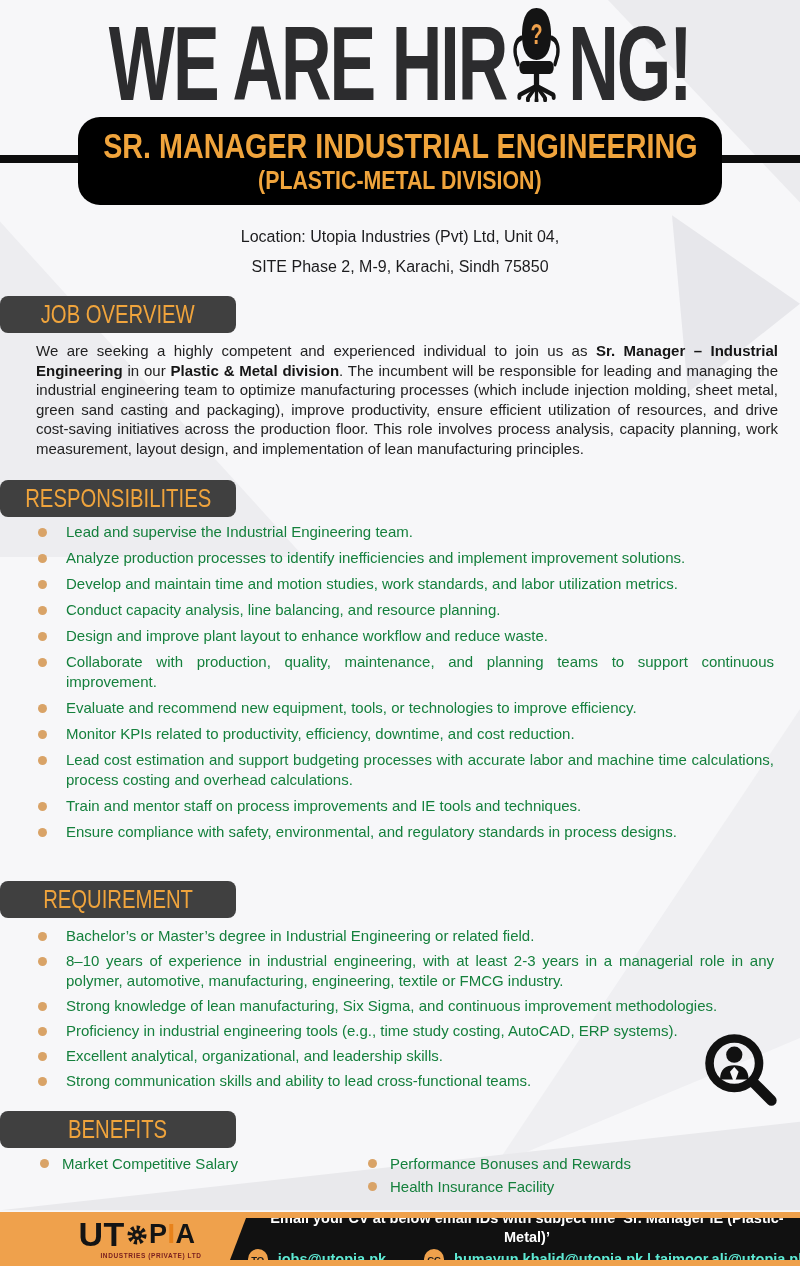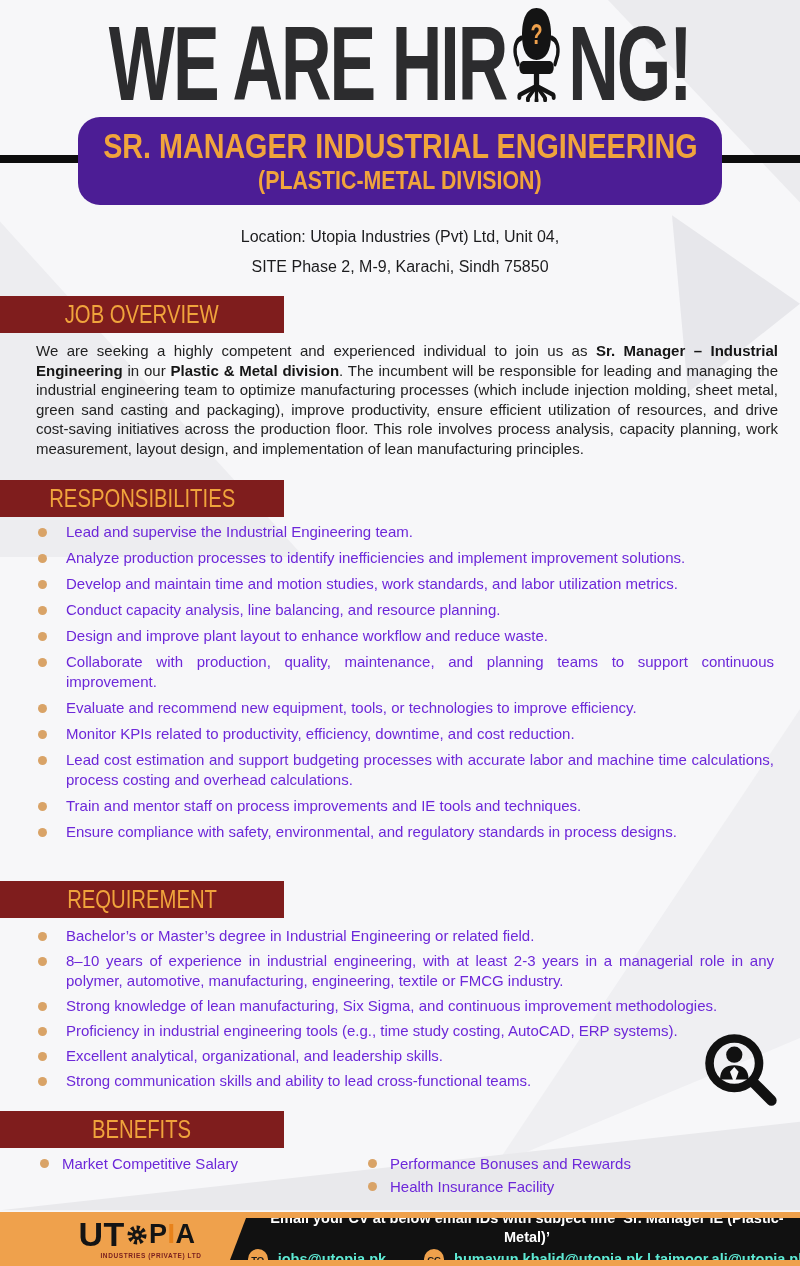--- a/index.html
+++ b/index.html
@@ -24,48 +24,48 @@
               display:flex; justify-content:center; }
   .headline-inner { display:flex; align-items:flex-end; transform:scaleX(0.66);
                     transform-origin:50% 100%; }
   .headline-text { font-size:106px; line-height:1; font-weight:700; color:#2c2c2e;
                    letter-spacing:-3px; white-space:pre; }
   .chair-wrap { width:100px; height:96px; margin:0 -2px 14px -4px; flex:0 0 auto; }
 
   
   .title-line { position:absolute; top:155px; left:0; width:800px; height:8px; background:#0d0d0d; }
   .title-banner { position:absolute; top:117px; left:78px; width:644px; height:88px;
-                  background:#4c1d95; border-radius:22px; display:flex; flex-direction:column;
+                  background:#000000; border-radius:22px; display:flex; flex-direction:column;
                   align-items:center; justify-content:center; z-index:3; }
   .tb1 { font-size:35px; color:#f0a43c; transform:scaleX(0.82); line-height:1.0; }
   .tb2 { font-size:26px; color:#f0a43c; transform:scaleX(0.82); line-height:1.1; margin-top:3px; }
 
   .location { position:absolute; top:222px; left:0; right:0; text-align:center;
               font-size:16px; line-height:30px; color:#1c1c1e; z-index:2; }
 
   
-  .sec-h { position:absolute; left:0; width:284px; height:37px; background:#7f1d1d;
-           border-radius:0; display:flex; align-items:center; justify-content:center; z-index:3; }
+  .sec-h { position:absolute; left:0; width:236px; height:37px; background:#404040;
+           border-radius:8px; display:flex; align-items:center; justify-content:center; z-index:3; }
   .sec-h span { font-size:26px; color:#f0a43c; transform:scaleX(0.78); letter-spacing:0; }
   .h-overview { top:296px; }
   .h-resp     { top:480px; }
   .h-req      { top:881px; }
   .h-benefits { top:1111px; }
 
   .overview { position:absolute; top:341px; left:36px; width:742px;
               font-size:15px; line-height:19.5px; text-align:justify; color:#222; z-index:2; }
   .overview b { color:#151515; }
 
   ul.bullets { position:absolute; list-style:none; z-index:2; }
   .resp-list { top:522px; left:38px; width:736px; }
   .req-list  { top:926px; left:38px; width:736px; }
   li.bullet-item { display:flex; margin-bottom:6px; }
   .req-list li.bullet-item { margin-bottom:5px; }
   .dot { flex:0 0 9px; width:9px; height:9px; border-radius:50%; background:#d9a367; margin:6px 19px 0 0; }
-  .bt { font-size:15px; line-height:20px; text-align:justify; color:#6d28d9; }
+  .bt { font-size:15px; line-height:20px; text-align:justify; color:#15803d; }
 
   .search-icon { position:absolute; top:1028px; left:700px; width:80px; height:82px; z-index:2; }
 
   .ben-list { top:1153px; }
   .ben-left  { left:40px;  width:300px; }
   .ben-right { left:368px; width:340px; }
   .ben-list li.bullet-item { margin-bottom:2px; }
   .ben-list .dot { margin-right:13px; }
   .ben-list .bt { line-height:21px; text-align:left; }
 

